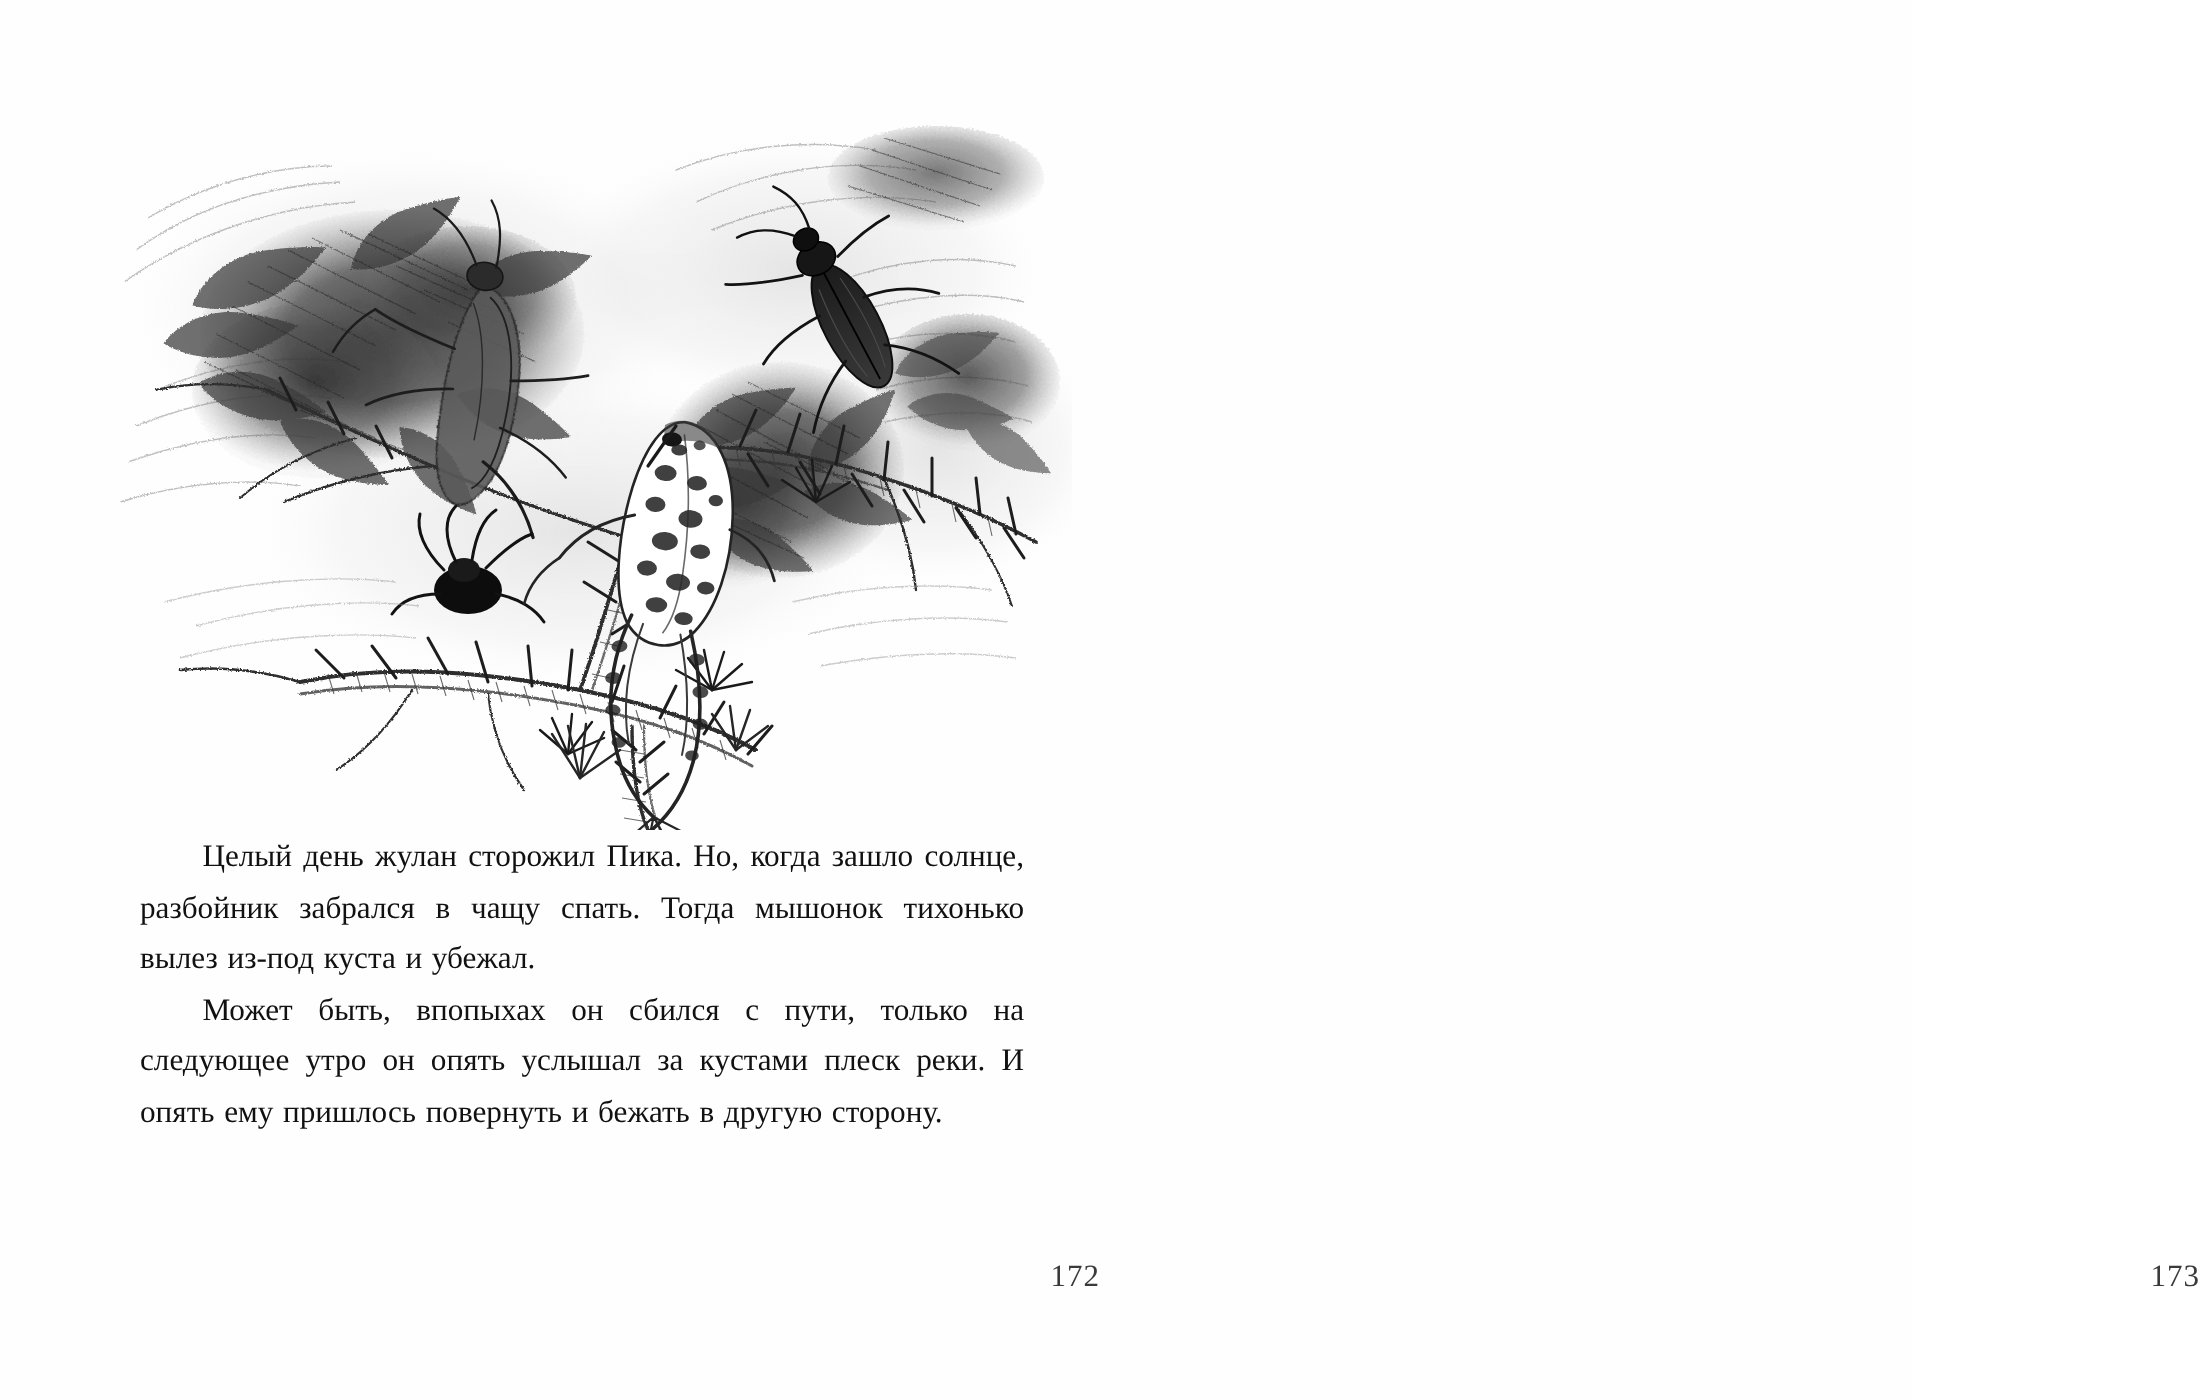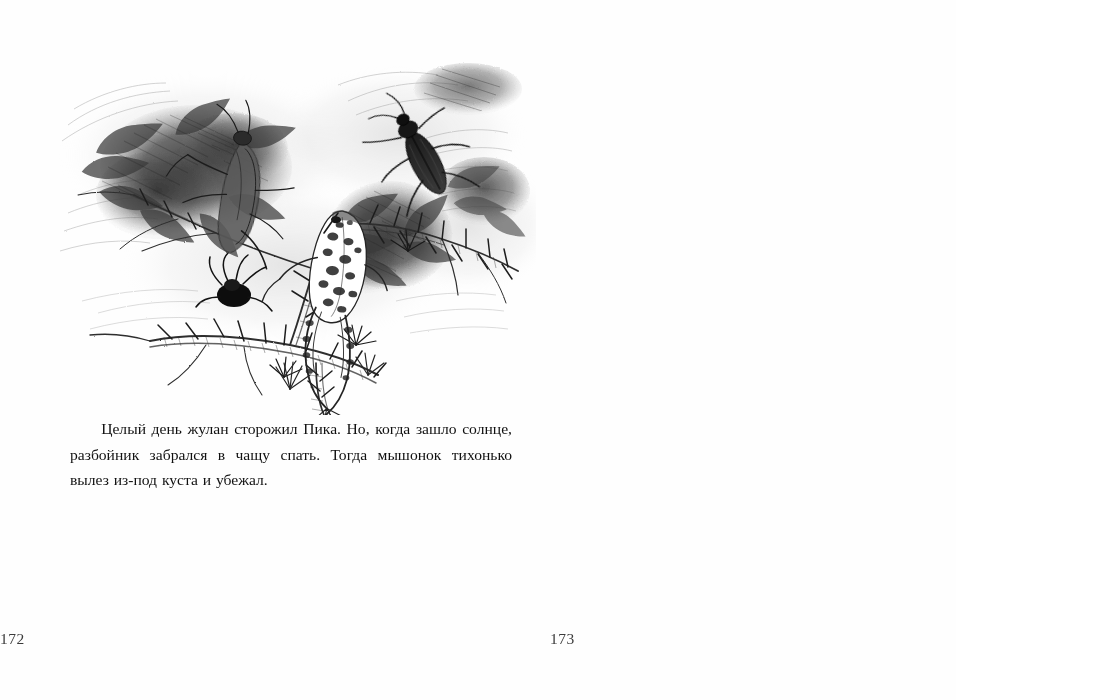--- a/index.html
+++ b/index.html
@@ -65,21 +65,21 @@
   .para + .para { margin-top: 0px; }
 
   
   .para { text-align: justify; }
   .para:last-child { }
 
   
   .folio {
     position: absolute;
     width: 100%;
-    text-align: left;
+    text-align: right;
     font-size: 15.5px;
     color: #3a3a3a;
     letter-spacing: 0.5px;
   }
   .folio-left  { left: 0; top: 630px; }
   .folio-right { left: 0; top: 630px; }
 </style>
 </head>
 <body>
 
@@ -446,20 +446,21 @@
             <path d="M372 288 C406 282, 440 280, 470 284"></path>
             <path d="M358 256 C392 248, 428 246, 458 250"></path>
           </g>
 
         </g>
       </svg>
     </div>
 
     <div class="textcol col-left">
       <p class="para">Целый день жулан сторожил Пика. Но, когда зашло солнце, разбойник забрался в чащу спать. Тогда мышонок тихонько вылез из-под куста и убежал.</p>
+      <p class="para">Может быть, впопыхах он сбился с пути, только на следующее утро он опять услышал за кустами плеск реки. И опять ему пришлось повернуть и бежать в другую сторону.</p>
     </div>
 
     <div class="folio folio-left">172</div>
   </div>
 
   <div class="page page-right">
 
     <div class="folio folio-right">173</div>
   </div>
 

